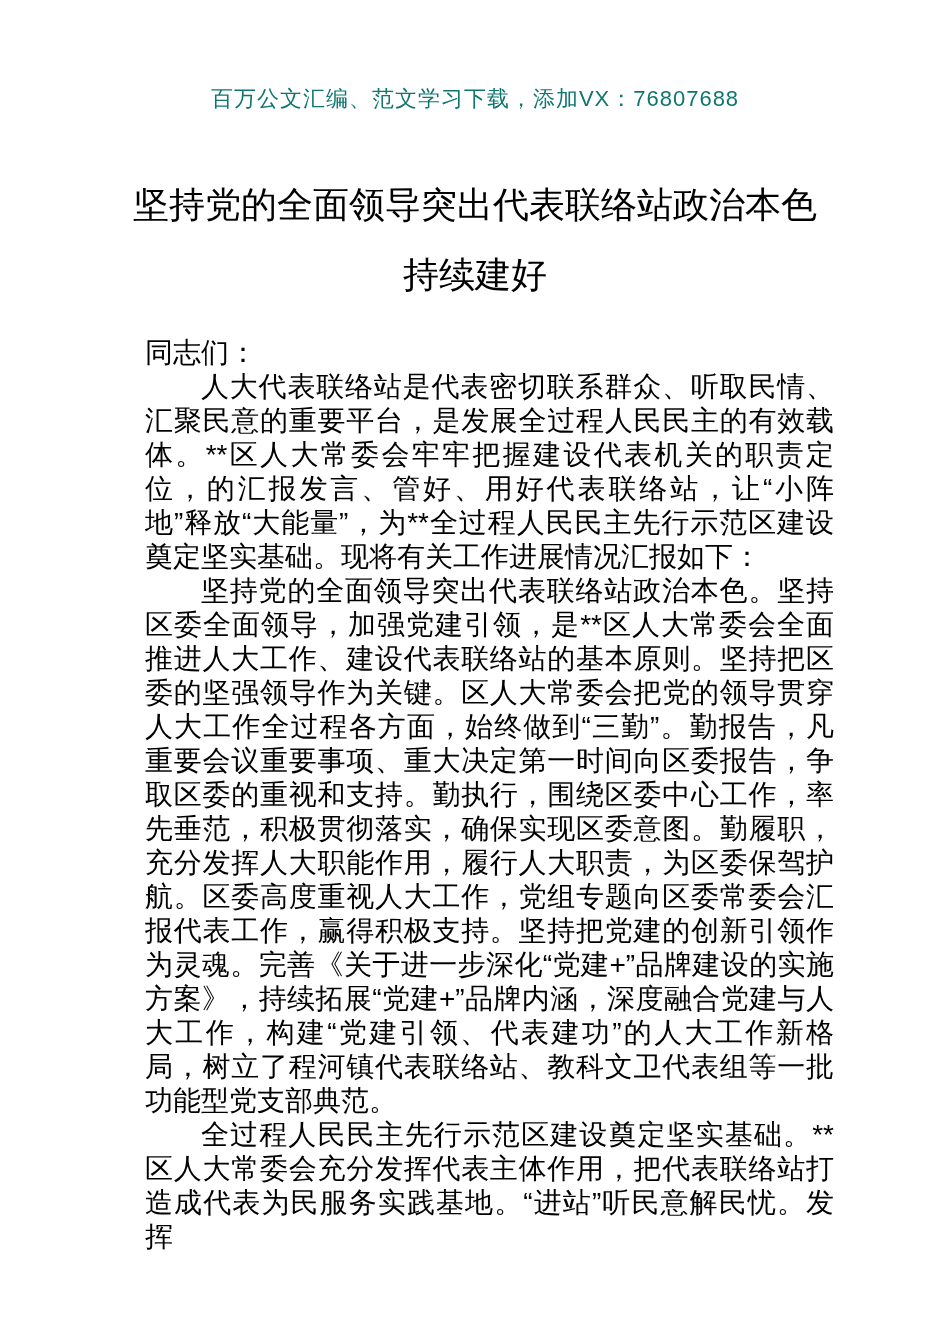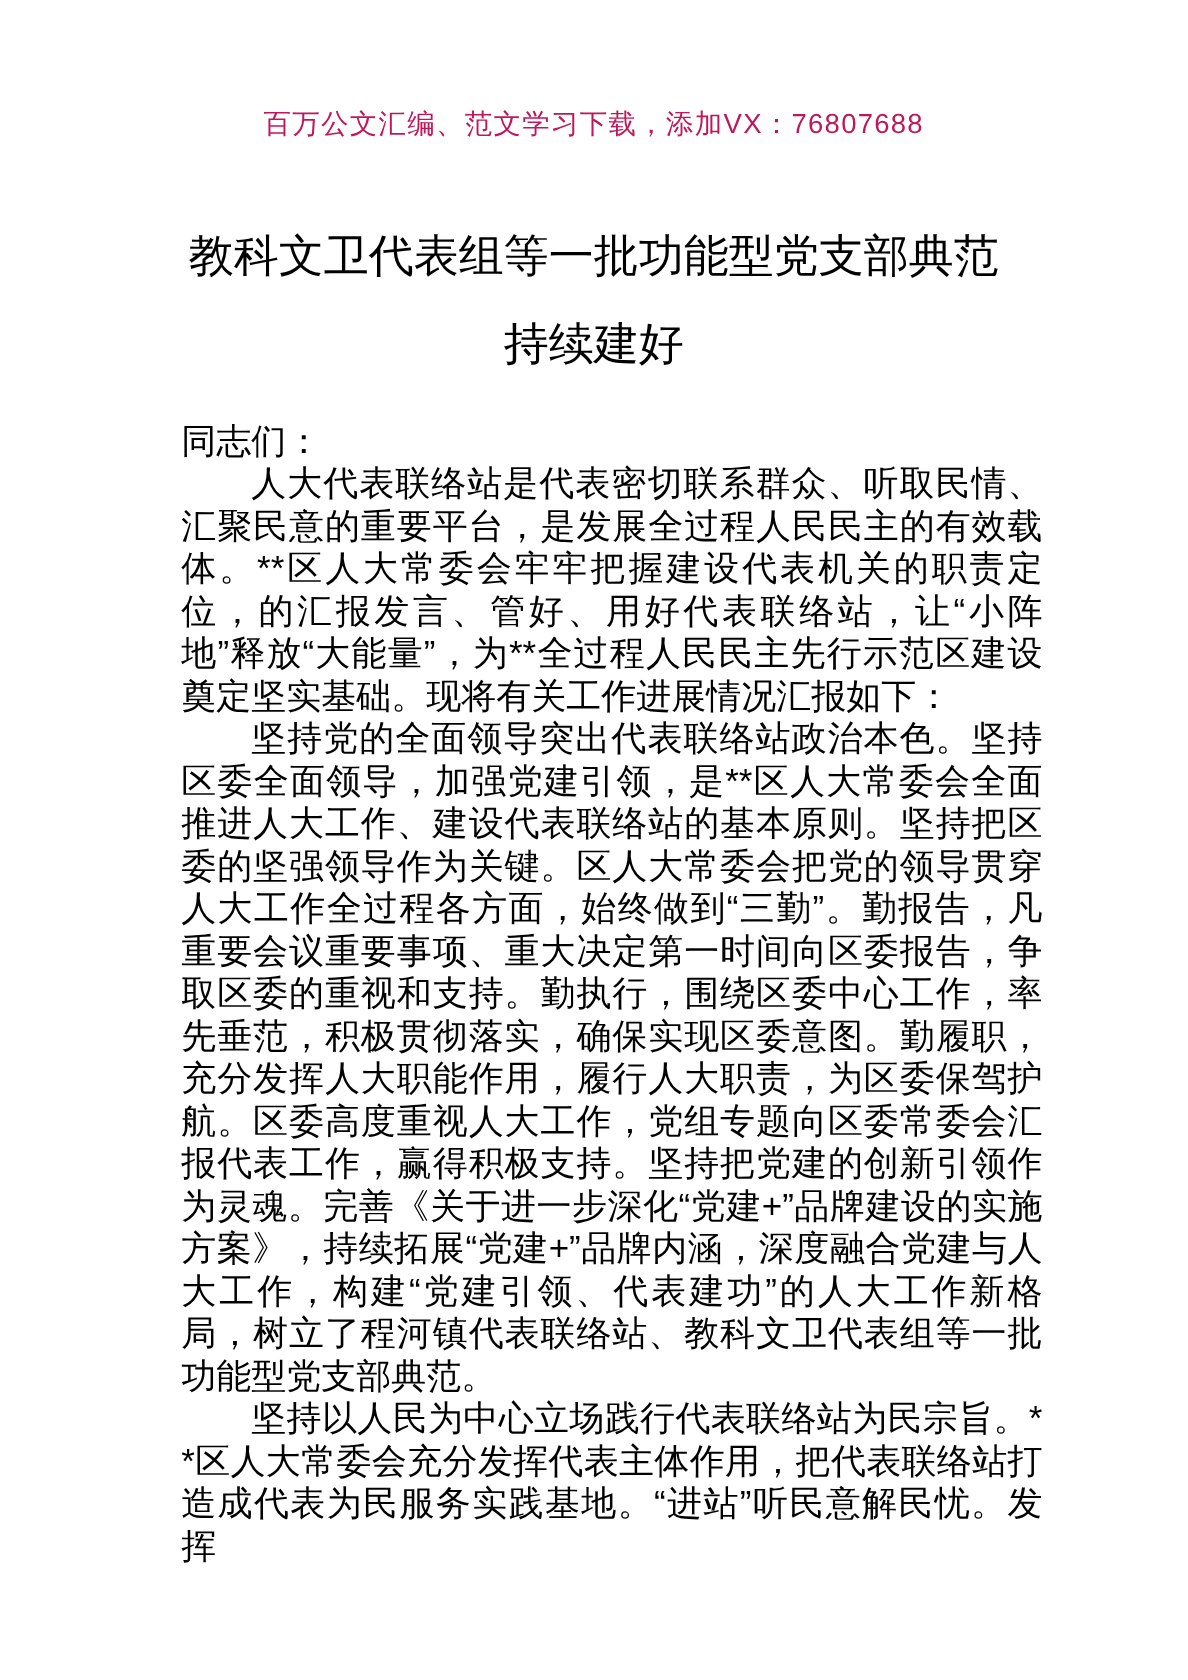--- a/index.html
+++ b/index.html
@@ -14,21 +14,21 @@
     background: #ffffff;
     overflow: hidden;
     font-family: "Liberation Sans", "DejaVu Sans", sans-serif;
     color: #000000;
   }
   .promo {
     padding-top: 86px;
     text-align: center;
     font-size: 22px;
     line-height: 26px;
-    color: #be185d;
+    color: #0f766e;
     letter-spacing: 1px;
   }
   .doc-title {
     margin-top: 58px;
     text-align: center;
     font-size: 36px;
     line-height: 70px;
     font-weight: 400;
     color: #000000;
   }
@@ -51,24 +51,24 @@
   }
 </style>
 </head>
 <body>
 
 <div class="page">
 
   <div class="promo">百万公文汇编、范文学习下载，添加VX：76807688</div>
 
   <div class="doc-title">
-    <span class="title-line">教科文卫代表组等一批功能型党支部典范</span>
+    <span class="title-line">坚持党的全面领导突出代表联络站政治本色</span>
     <span class="title-line">持续建好</span>
   </div>
 
   <div class="body-text">
     <p>同志们：</p>
     <p class="indent">人大代表联络站是代表密切联系群众、听取民情、汇聚民意的重要平台，是发展全过程人民民主的有效载体。**区人大常委会牢牢把握建设代表机关的职责定位，的汇报发言、管好、用好代表联络站，让“小阵地”释放“大能量”，为**全过程人民民主先行示范区建设奠定坚实基础。现将有关工作进展情况汇报如下：</p>
     <p class="indent">坚持党的全面领导突出代表联络站政治本色。坚持区委全面领导，加强党建引领，是**区人大常委会全面推进人大工作、建设代表联络站的基本原则。坚持把区委的坚强领导作为关键。区人大常委会把党的领导贯穿人大工作全过程各方面，始终做到“三勤”。勤报告，凡重要会议重要事项、重大决定第一时间向区委报告，争取区委的重视和支持。勤执行，围绕区委中心工作，率先垂范，积极贯彻落实，确保实现区委意图。勤履职，充分发挥人大职能作用，履行人大职责，为区委保驾护航。区委高度重视人大工作，党组专题向区委常委会汇报代表工作，赢得积极支持。坚持把党建的创新引领作为灵魂。完善《关于进一步深化“党建+”品牌建设的实施方案》，持续拓展“党建+”品牌内涵，深度融合党建与人大工作，构建“党建引领、代表建功”的人大工作新格局，树立了程河镇代表联络站、教科文卫代表组等一批功能型党支部典范。</p>
-    <p class="indent">坚持以人民为中心立场践行代表联络站为民宗旨。**区人大常委会充分发挥代表主体作用，把代表联络站打造成代表为民服务实践基地。“进站”听民意解民忧。发挥</p>
+    <p class="indent">全过程人民民主先行示范区建设奠定坚实基础。**区人大常委会充分发挥代表主体作用，把代表联络站打造成代表为民服务实践基地。“进站”听民意解民忧。发挥</p>
   </div>
 
 </div>
 
 </body></html>

